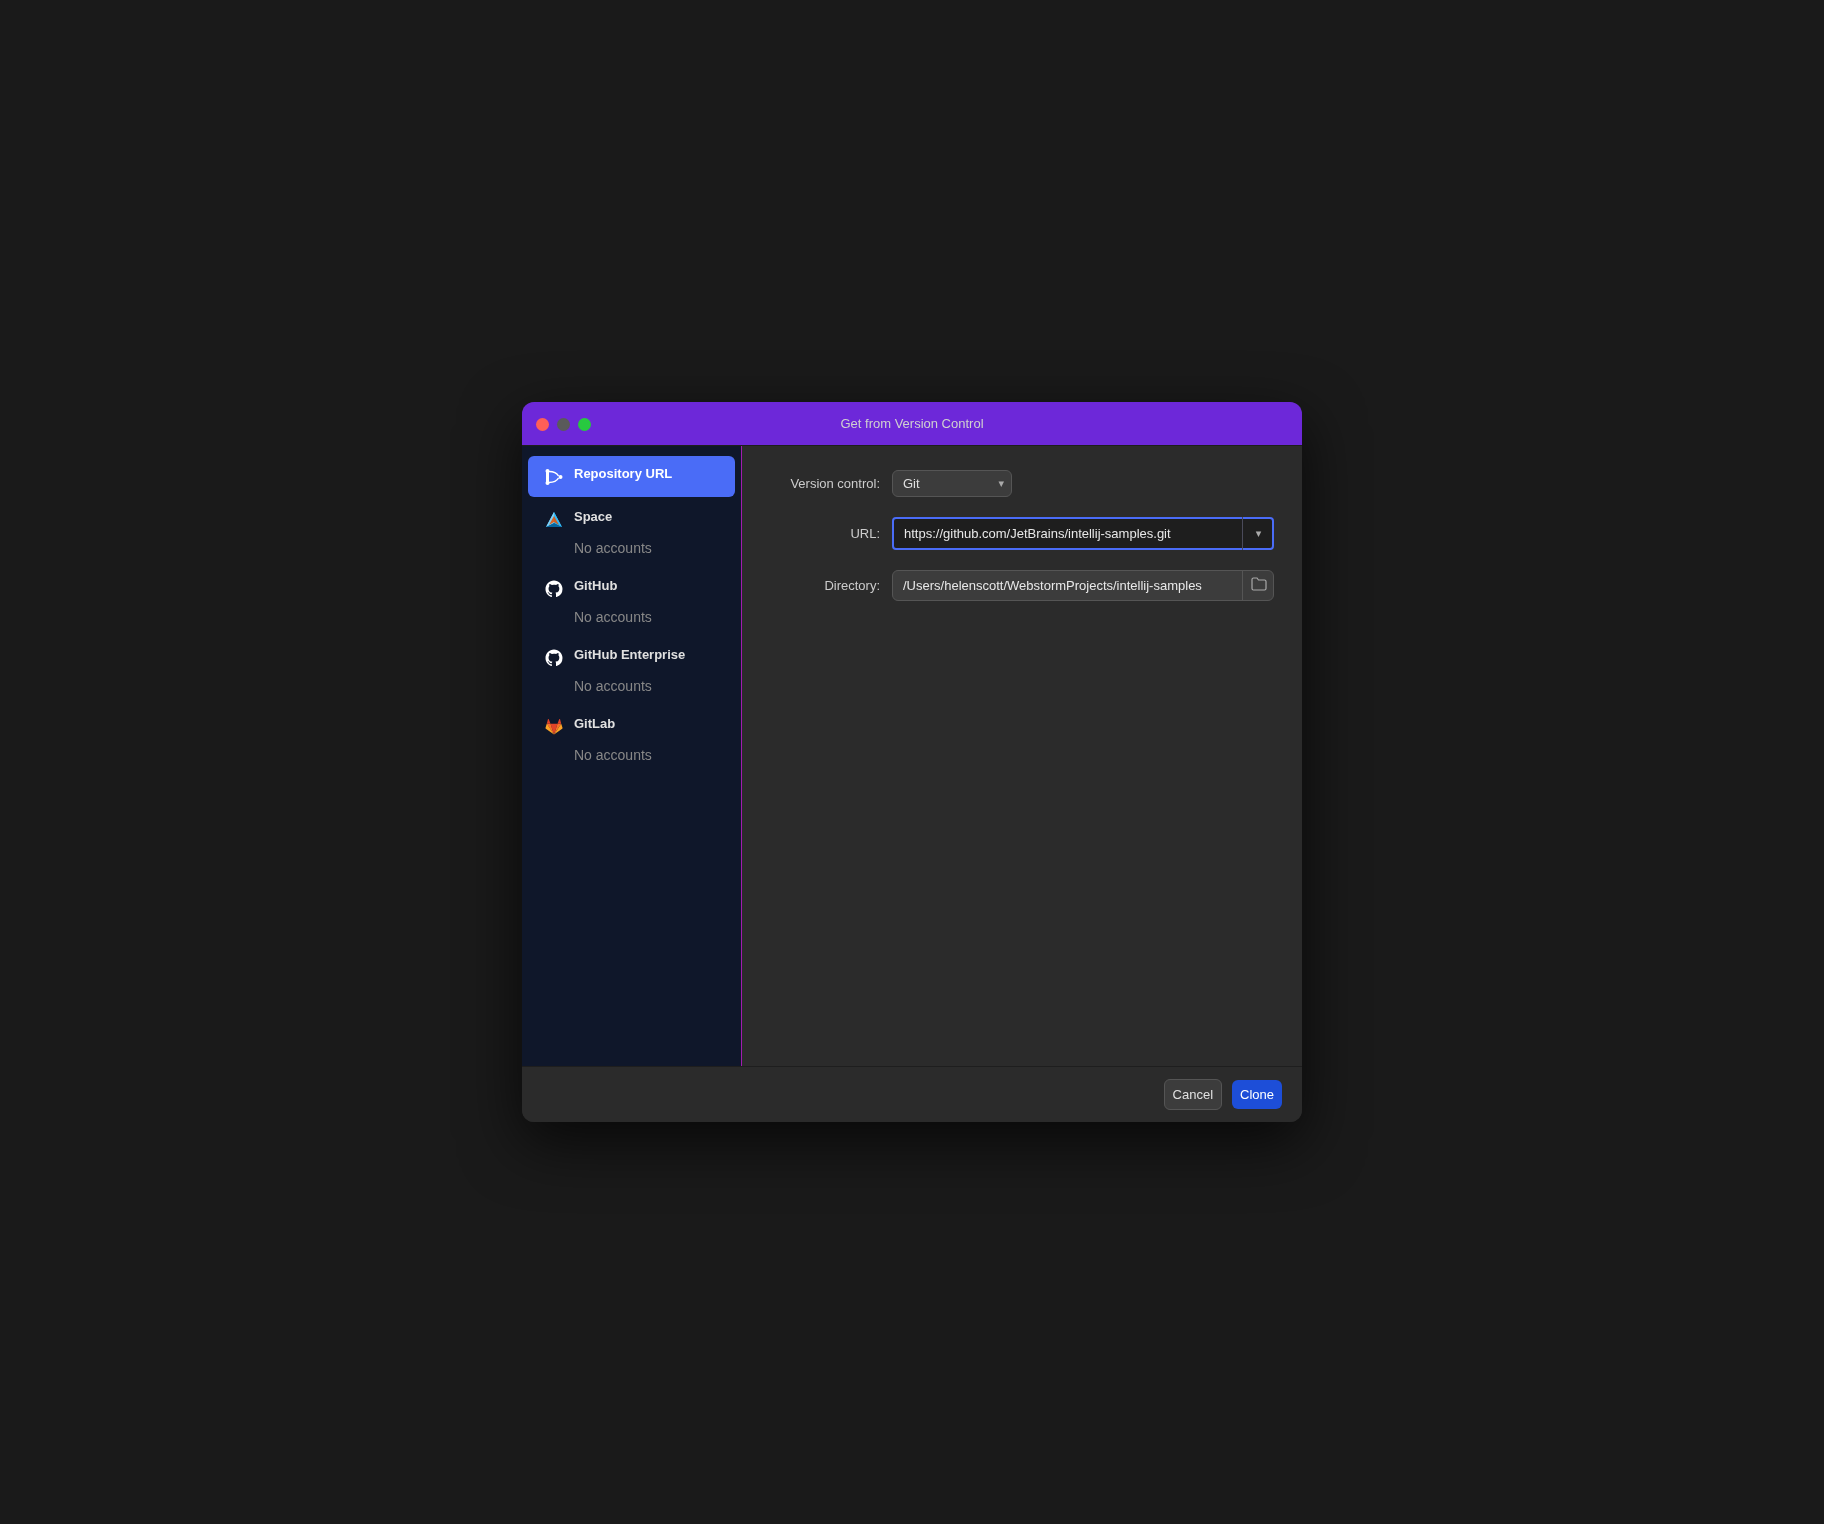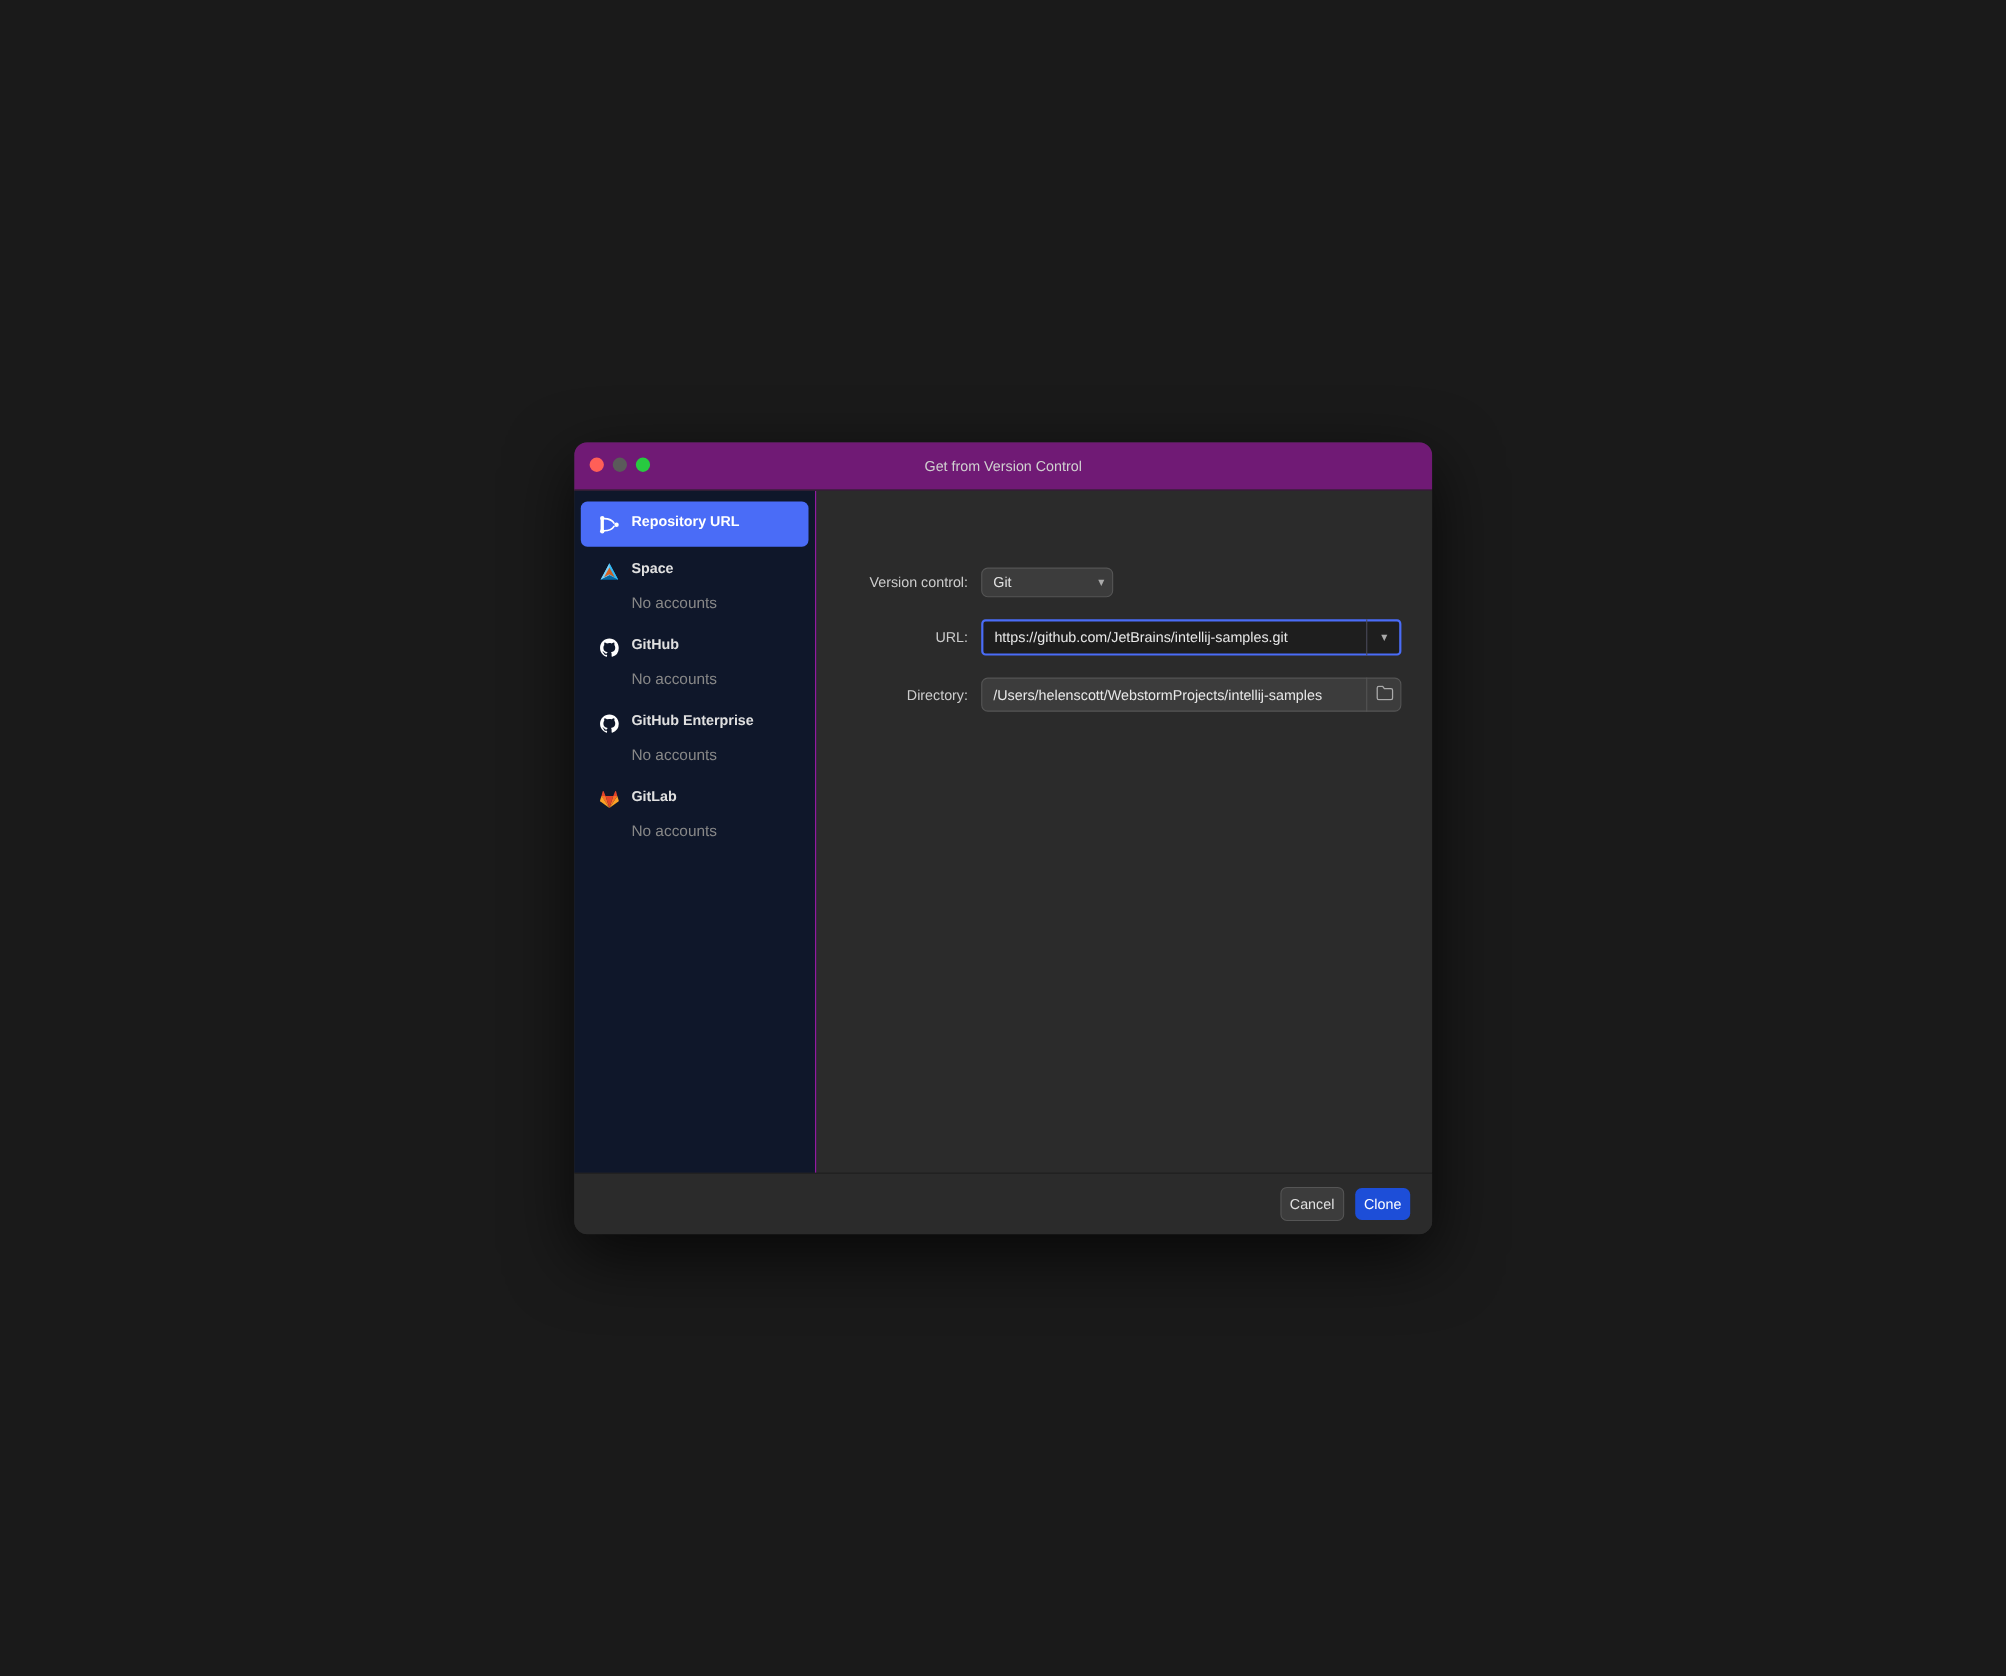--- a/index.html
+++ b/index.html
@@ -19,24 +19,24 @@
 
     .window {
       width: 780px;
       background: #2b2b2b;
       border-radius: 12px;
       box-shadow: 0 20px 60px rgba(0,0,0,0.7);
       overflow: hidden;
     }
 
     .title-bar {
-      background: #701a75;
+      background: #6d28d9;
       padding: 14px 16px;
       display: flex;
-      align-items: flex-start;
+      align-items: flex-end;
       justify-content: center;
       position: relative;
       border-bottom: 1px solid #1e1e1e;
     }
 
     .traffic-lights {
       position: absolute;
       left: 14px;
       display: flex;
       gap: 8px;
@@ -122,21 +122,20 @@
       color: #888888;
       margin-top: 16px;
     }
 
     .main-content {
       flex: 1;
       padding: 24px 28px;
       display: flex;
       flex-direction: column;
       gap: 20px;
-      margin-top: 46px;
     }
 
     .form-row {
       display: flex;
       align-items: center;
       gap: 12px;
     }
 
     .form-label {
       font-size: 13px;

